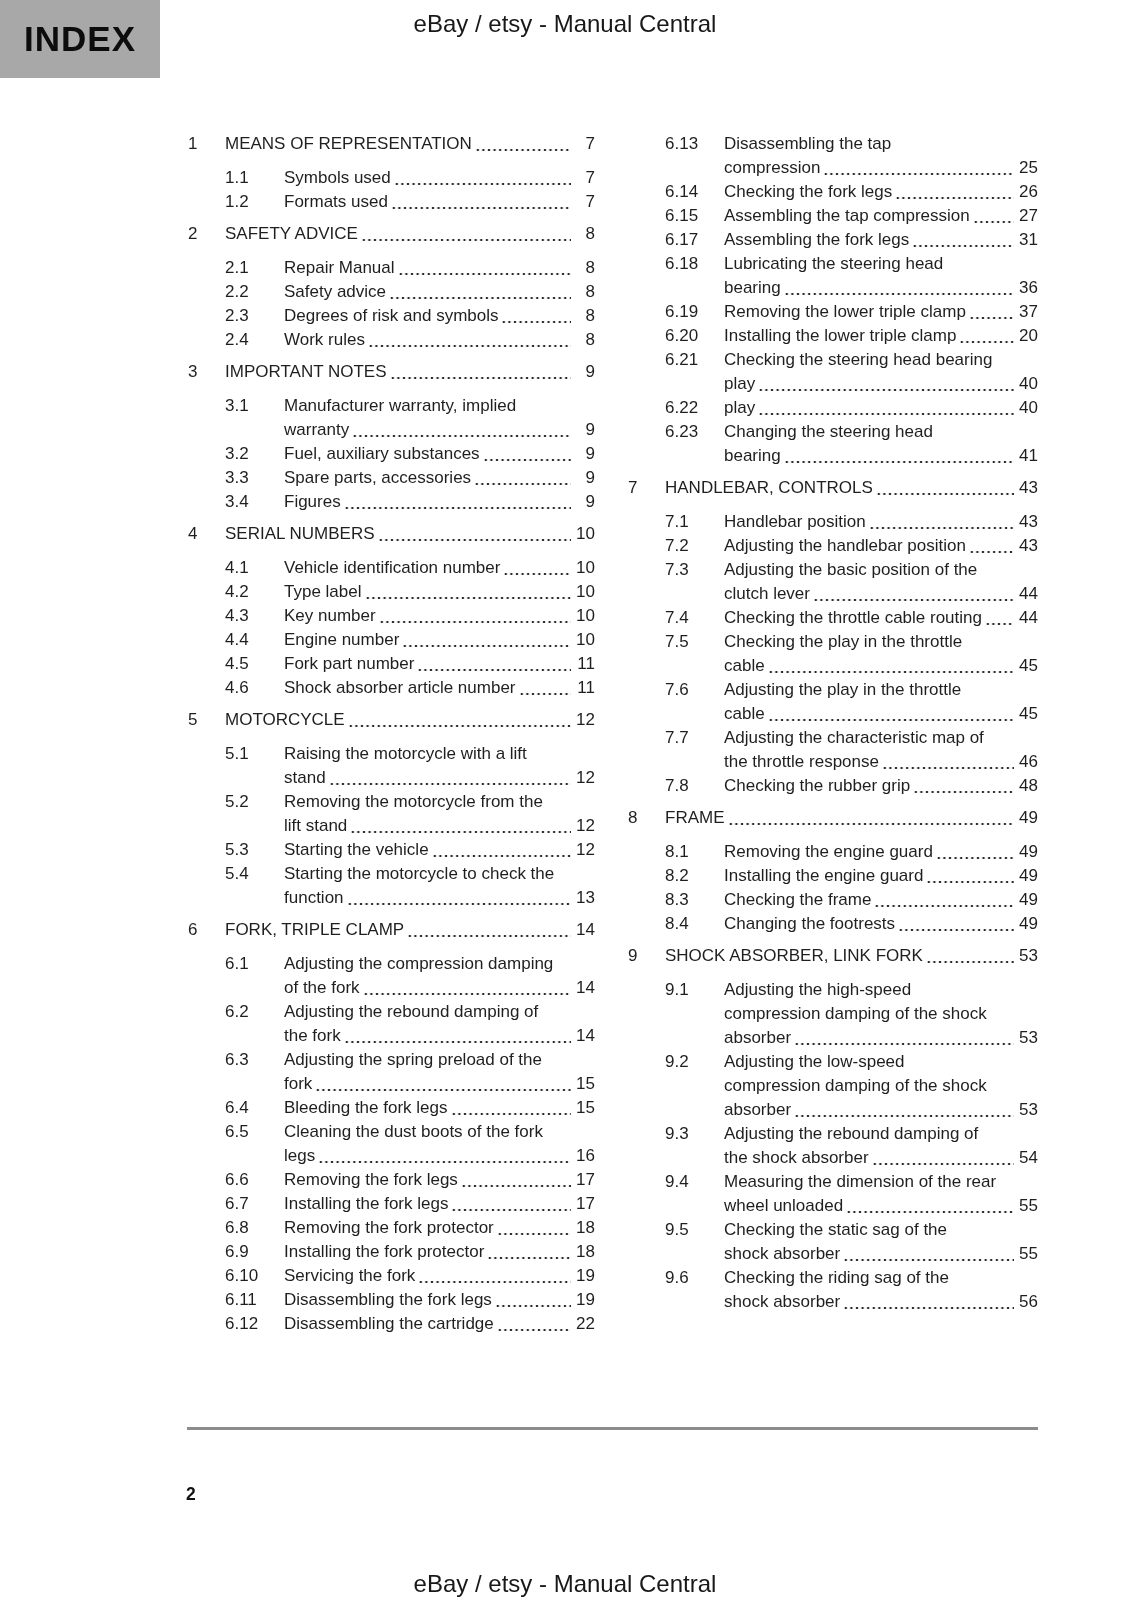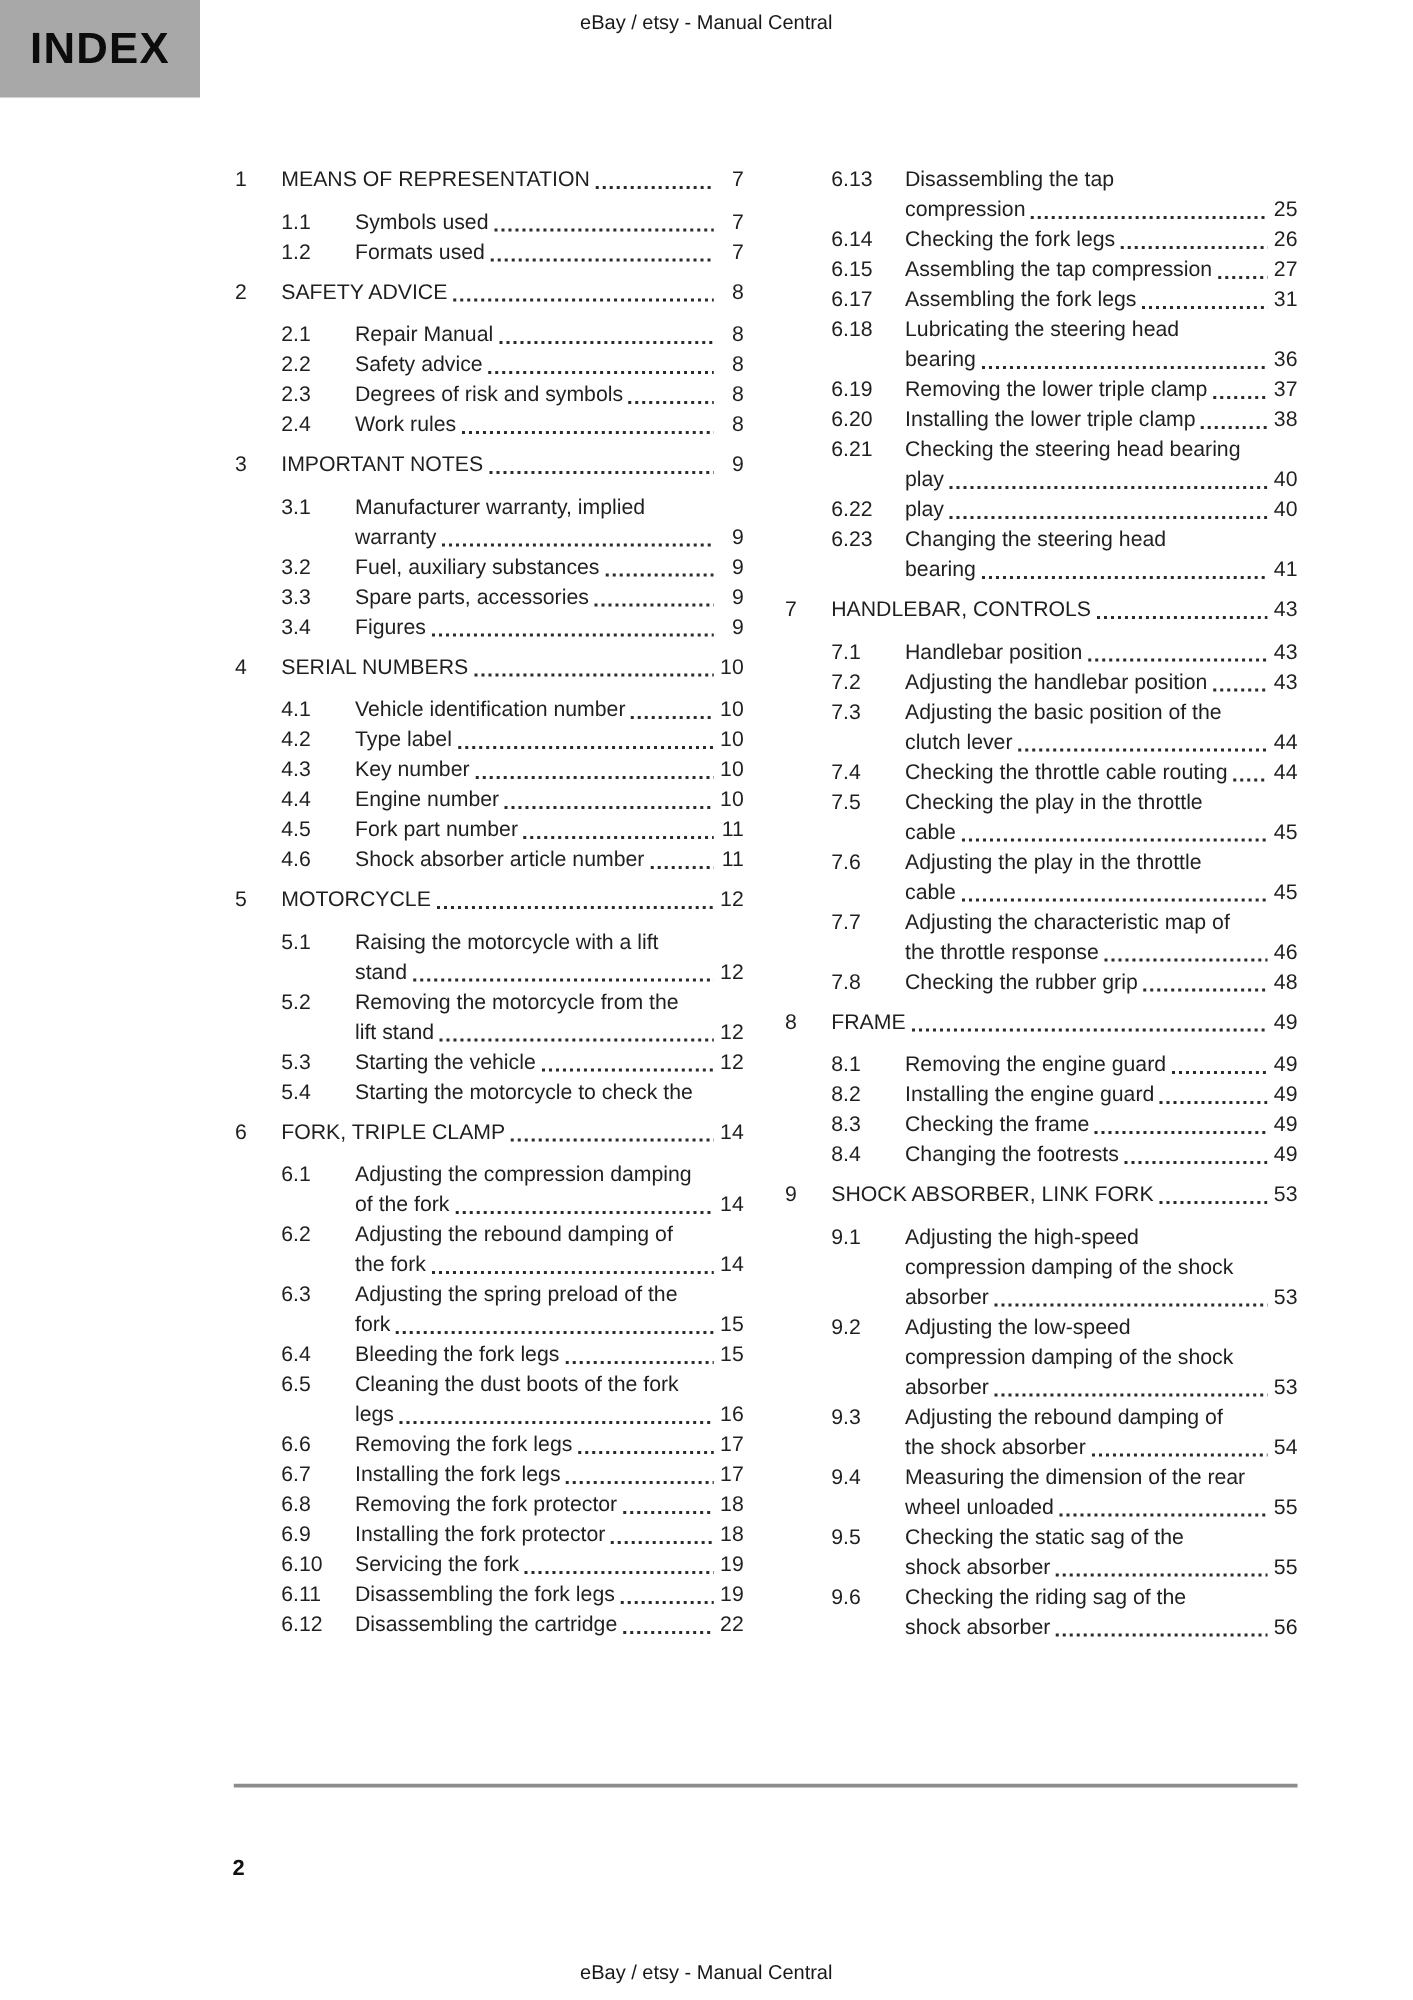--- a/index.html
+++ b/index.html
@@ -26,21 +26,21 @@
     font-weight: 700;
     color: #0c0c0c;
     letter-spacing: 1px;
   }
 
   
   .header-title, .footer-title {
     position: absolute;
     left: 0; width: 100%;
     text-align: center;
-    font-size: 16px;
+    font-size: 24px;
     color: #181818;
   }
   .header-title { top: 10px; }
   .footer-title { top: 1570px; }
 
   
   .toc {
     position: absolute;
     left: 188px; top: 132px;
     display: flex;
@@ -356,20 +356,25 @@
               <span class="pg">12</span>
             </span>
           </span>
         </div>
         <div class="entry lvl2">
           <span class="num">5.4</span>
           <span class="body">
             <span class="line">
               <span class="txt">Starting the motorcycle to check the</span>
             </span>
+            <span class="line">
+              <span class="txt">function</span>
+              <span class="leader"></span>
+              <span class="pg">13</span>
+            </span>
           </span>
         </div>
         <div class="entry lvl1">
           <span class="num">6</span>
           <span class="body">
             <span class="line">
               <span class="txt">FORK, TRIPLE CLAMP</span>
               <span class="leader"></span>
               <span class="pg">14</span>
             </span>
@@ -574,21 +579,21 @@
               <span class="pg">37</span>
             </span>
           </span>
         </div>
         <div class="entry lvl2">
           <span class="num">6.20</span>
           <span class="body">
             <span class="line">
               <span class="txt">Installing the lower triple clamp</span>
               <span class="leader"></span>
-              <span class="pg">38</span>
+              <span class="pg">20</span>
             </span>
           </span>
         </div>
         <div class="entry lvl2">
           <span class="num">6.21</span>
           <span class="body">
             <span class="line">
               <span class="txt">Checking the steering head bearing</span>
             </span>
             <span class="line">

